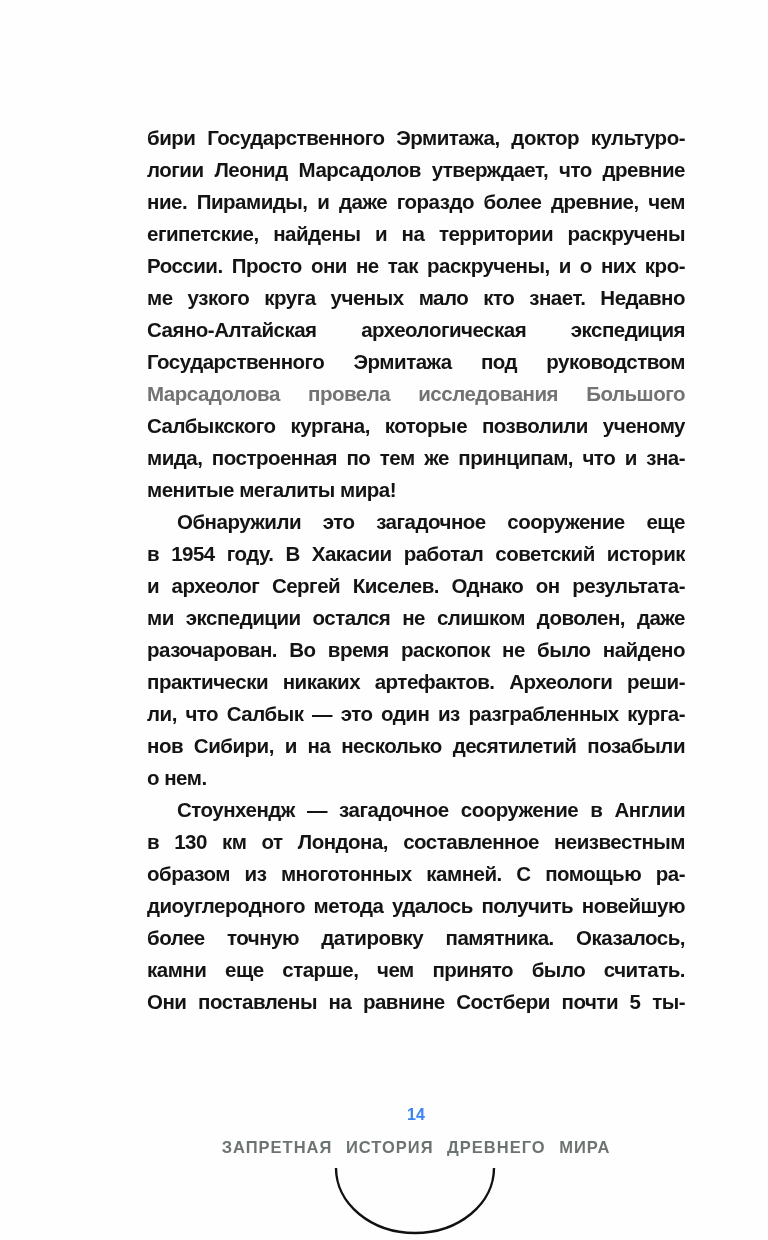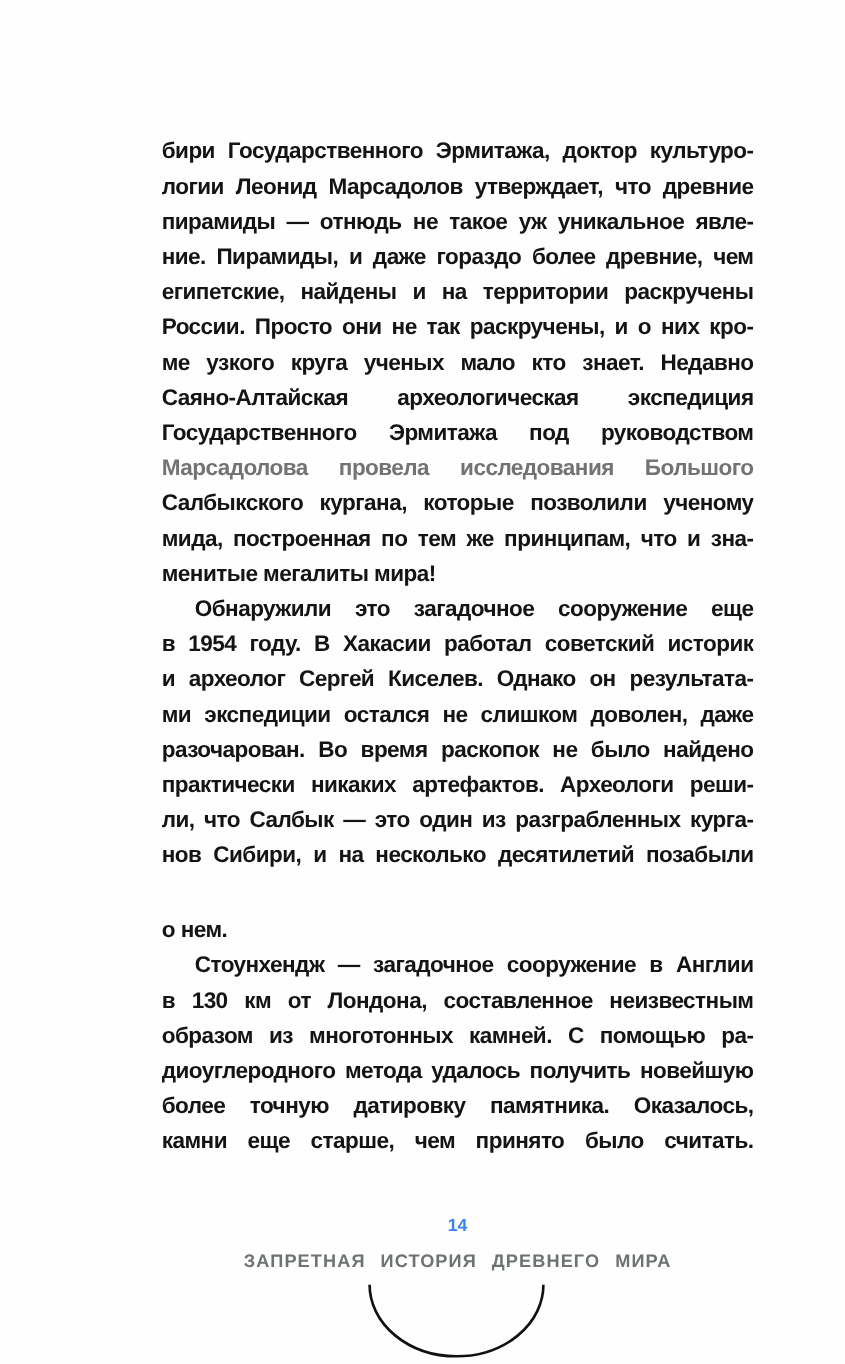--- a/index.html
+++ b/index.html
@@ -79,50 +79,50 @@
 </head>
 <body>
 
 <div class="page">
 
   <div class="text-block">
 
   <div class="paragraph">
         <div class="line" style="color: rgb(20, 20, 20);">бири Государственного Эрмитажа, доктор культуро-</div>
         <div class="line" style="color: rgb(20, 20, 20);">логии Леонид Марсадолов утверждает, что древние</div>
-        <div class="line" style="color: rgb(20, 20, 20);">пирамиды — отнюдь не такое уж уникальное явле-</div>
         <div class="line" style="color: rgb(20, 20, 20);">ние. Пирамиды, и даже гораздо более древние, чем</div>
         <div class="line" style="color: rgb(20, 20, 20);">египетские, найдены и на территории раскручены</div>
         <div class="line" style="color: rgb(20, 20, 20);">России. Просто они не так раскручены, и о них кро-</div>
         <div class="line" style="color: rgb(20, 20, 20);">ме узкого круга ученых мало кто знает. Недавно</div>
         <div class="line" style="color: rgb(20, 20, 20);">Саяно-Алтайская археологическая экспедиция</div>
         <div class="line" style="color: rgb(20, 20, 20);">Государственного Эрмитажа под руководством</div>
         <div class="line" style="color: #737373;">Марсадолова провела исследования Большого</div>
         <div class="line" style="color: rgb(20, 20, 20);">Салбыкского кургана, которые позволили ученому</div>
         <div class="line" style="color: rgb(20, 20, 20);">мида, построенная по тем же принципам, что и зна-</div>
         <div class="line end" style="color: rgb(20, 20, 20);">менитые мегалиты мира!</div>
       </div>
       <div class="paragraph">
         <div class="line indent" style="color: rgb(20, 20, 20);">Обнаружили это загадочное сооружение еще</div>
         <div class="line" style="color: rgb(20, 20, 20);">в 1954 году. В Хакасии работал советский историк</div>
         <div class="line" style="color: rgb(20, 20, 20);">и археолог Сергей Киселев. Однако он результата-</div>
         <div class="line" style="color: rgb(20, 20, 20);">ми экспедиции остался не слишком доволен, даже</div>
         <div class="line" style="color: rgb(20, 20, 20);">разочарован. Во время раскопок не было найдено</div>
         <div class="line" style="color: rgb(20, 20, 20);">практически никаких артефактов. Археологи реши-</div>
         <div class="line" style="color: rgb(20, 20, 20);">ли, что Салбык — это один из разграбленных курга-</div>
         <div class="line" style="color: rgb(20, 20, 20);">нов Сибири, и на несколько десятилетий позабыли</div>
-        <div class="line end" style="color: rgb(20, 20, 20); margin-top: 36px;">о нем.</div>
+        <div class="line end" style="color: rgb(20, 20, 20);">о нем.</div>
       </div>
       <div class="paragraph">
         <div class="line indent" style="color: rgb(20, 20, 20);">Стоунхендж — загадочное сооружение в Англии</div>
         <div class="line" style="color: rgb(20, 20, 20);">в 130 км от Лондона, составленное неизвестным</div>
         <div class="line" style="color: rgb(20, 20, 20);">образом из многотонных камней. С помощью ра-</div>
         <div class="line" style="color: rgb(20, 20, 20);">диоуглеродного метода удалось получить новейшую</div>
         <div class="line" style="color: rgb(20, 20, 20);">более точную датировку памятника. Оказалось,</div>
         <div class="line" style="color: rgb(20, 20, 20);">камни еще старше, чем принято было считать.</div>
+        <div class="line" style="color: rgb(20, 20, 20);">Они поставлены на равнине Состбери почти 5 ты-</div>
       </div>
     </div>
 
   <div class="footer">
     <div class="page-number">14</div>
     <div class="running-title" style="color: rgb(109, 115, 112);">ЗАПРЕТНАЯ ИСТОРИЯ ДРЕВНЕГО МИРА</div>
   </div>
 
   <div class="arc-wrap">
     <svg width="166" height="77" viewBox="0 0 166 77">

